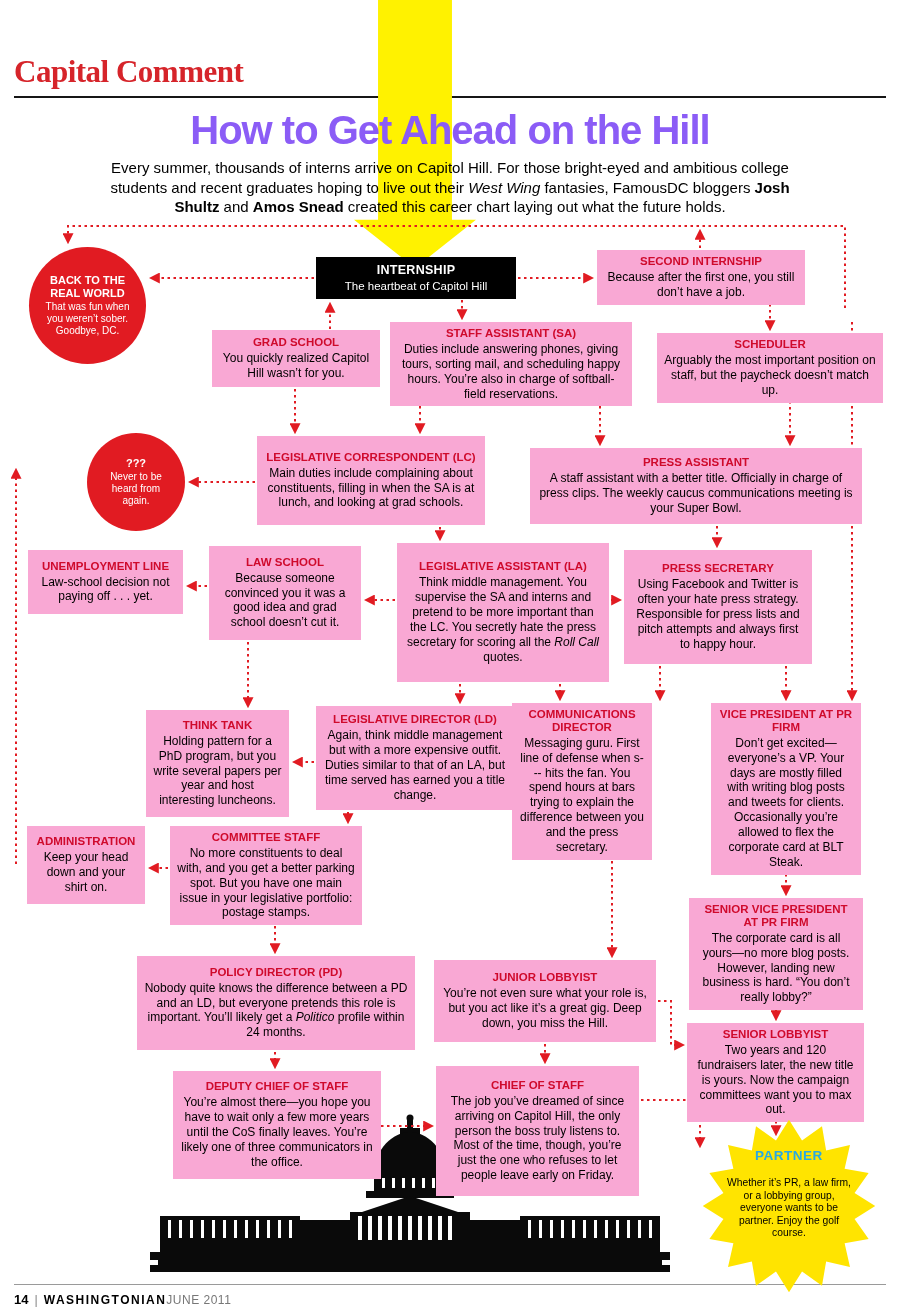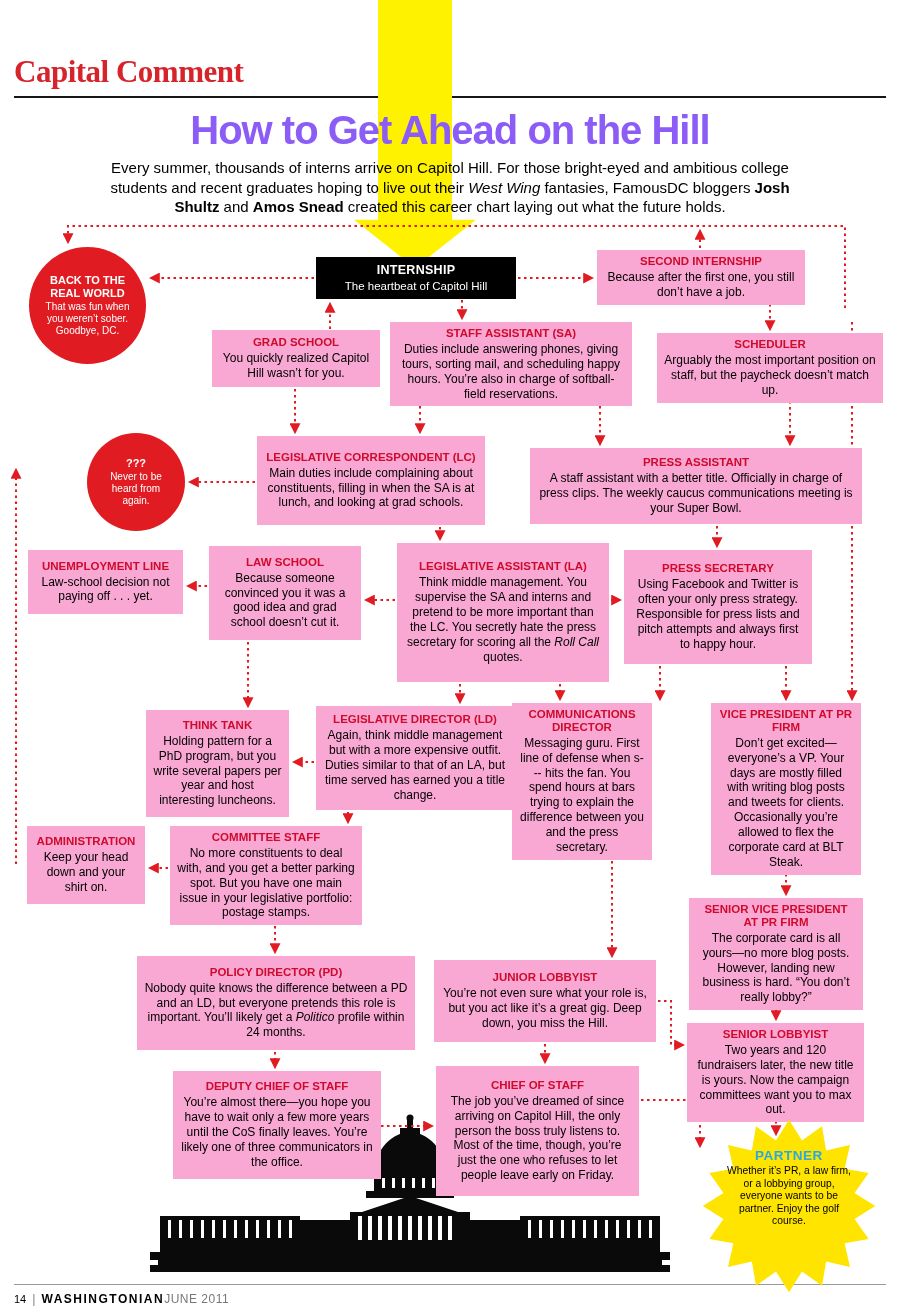--- a/index.html
+++ b/index.html
@@ -38,27 +38,27 @@
   .black .nt{color:#fff;font-size:12.5px;letter-spacing:.3px}
   .black .nb{color:#fff;font-size:11.5px}
   .circle{border-radius:50%;background:#e11b22;padding:10px}
   .circle .nt{color:#fff;font-size:11px}
   .circle .nb{color:#fff;font-size:10px;line-height:1.2}
 
   
   .partner{position:absolute;left:701px;top:1118px;width:176px;height:176px;z-index:3}
   .partner svg{position:absolute;inset:0;width:100%;height:100%}
   .partner .ptext{position:absolute;left:24px;top:30px;width:128px;text-align:center}
-  .partner .pt{color:#29a9e1;font-weight:700;font-size:13.5px;letter-spacing:.5px;margin-bottom:2px}
+  .partner .pt{color:#29a9e1;font-weight:700;font-size:13.5px;letter-spacing:.5px;margin-bottom:14px}
   .partner .pb{color:#000;font-weight:400;font-size:10.3px;line-height:1.22}
 
   
   .footer-rule{position:absolute;left:14px;top:1284px;width:872px;height:1px;background:#9a9a9a}
   .footer{position:absolute;left:14px;top:1292px;font-size:12.5px;color:#000;z-index:3}
-  .footer .pg{font-weight:400;font-size:11px}
+  .footer .pg{font-weight:700;font-size:13px}
   .footer .sep{color:#888;margin:0 6px;font-weight:400}
   .footer .mag{font-weight:700;letter-spacing:1.5px;font-size:12px}
   .footer .iss{color:#777;margin-left:0;font-size:12px;letter-spacing:.5px}
 </style>
 </head>
 <body>
 
 <div class="page">
 
   <div class="masthead-rule"></div>
@@ -171,21 +171,21 @@
     <div class="nb">Because someone convinced you it was a good idea and grad school doesn’t cut it.</div>
   </div>
 
   <div class="node" style="left:397px;top:543px;width:212px;min-height:139px">
     <div class="nt">LEGISLATIVE ASSISTANT (LA)</div>
     <div class="nb"><span>Think middle management. You supervise the SA and interns and pretend to be more important than the LC. You secretly hate the press secretary for scoring all the </span><span class="it">Roll Call</span><span> quotes.</span></div>
   </div>
 
   <div class="node" style="left:624px;top:550px;width:188px;min-height:114px">
     <div class="nt">PRESS SECRETARY</div>
-    <div class="nb">Using Facebook and Twitter is often your only press strategy. Responsible for press lists and pitch attempts and always first to happy hour.</div>
+    <div class="nb">Using Facebook and Twitter is often your hate press strategy. Responsible for press lists and pitch attempts and always first to happy hour.</div>
   </div>
 
   <div class="node" style="left:146px;top:710px;width:143px;min-height:107px">
     <div class="nt">THINK TANK</div>
     <div class="nb">Holding pattern for a PhD program, but you write several papers per year and host interesting luncheons.</div>
   </div>
 
   <div class="node" style="left:316px;top:706px;width:198px;min-height:104px">
     <div class="nt">LEGISLATIVE DIRECTOR (LD)</div>
     <div class="nb">Again, think middle management but with a more expensive outfit. Duties similar to that of an LA, but time served has earned you a title change.</div>

